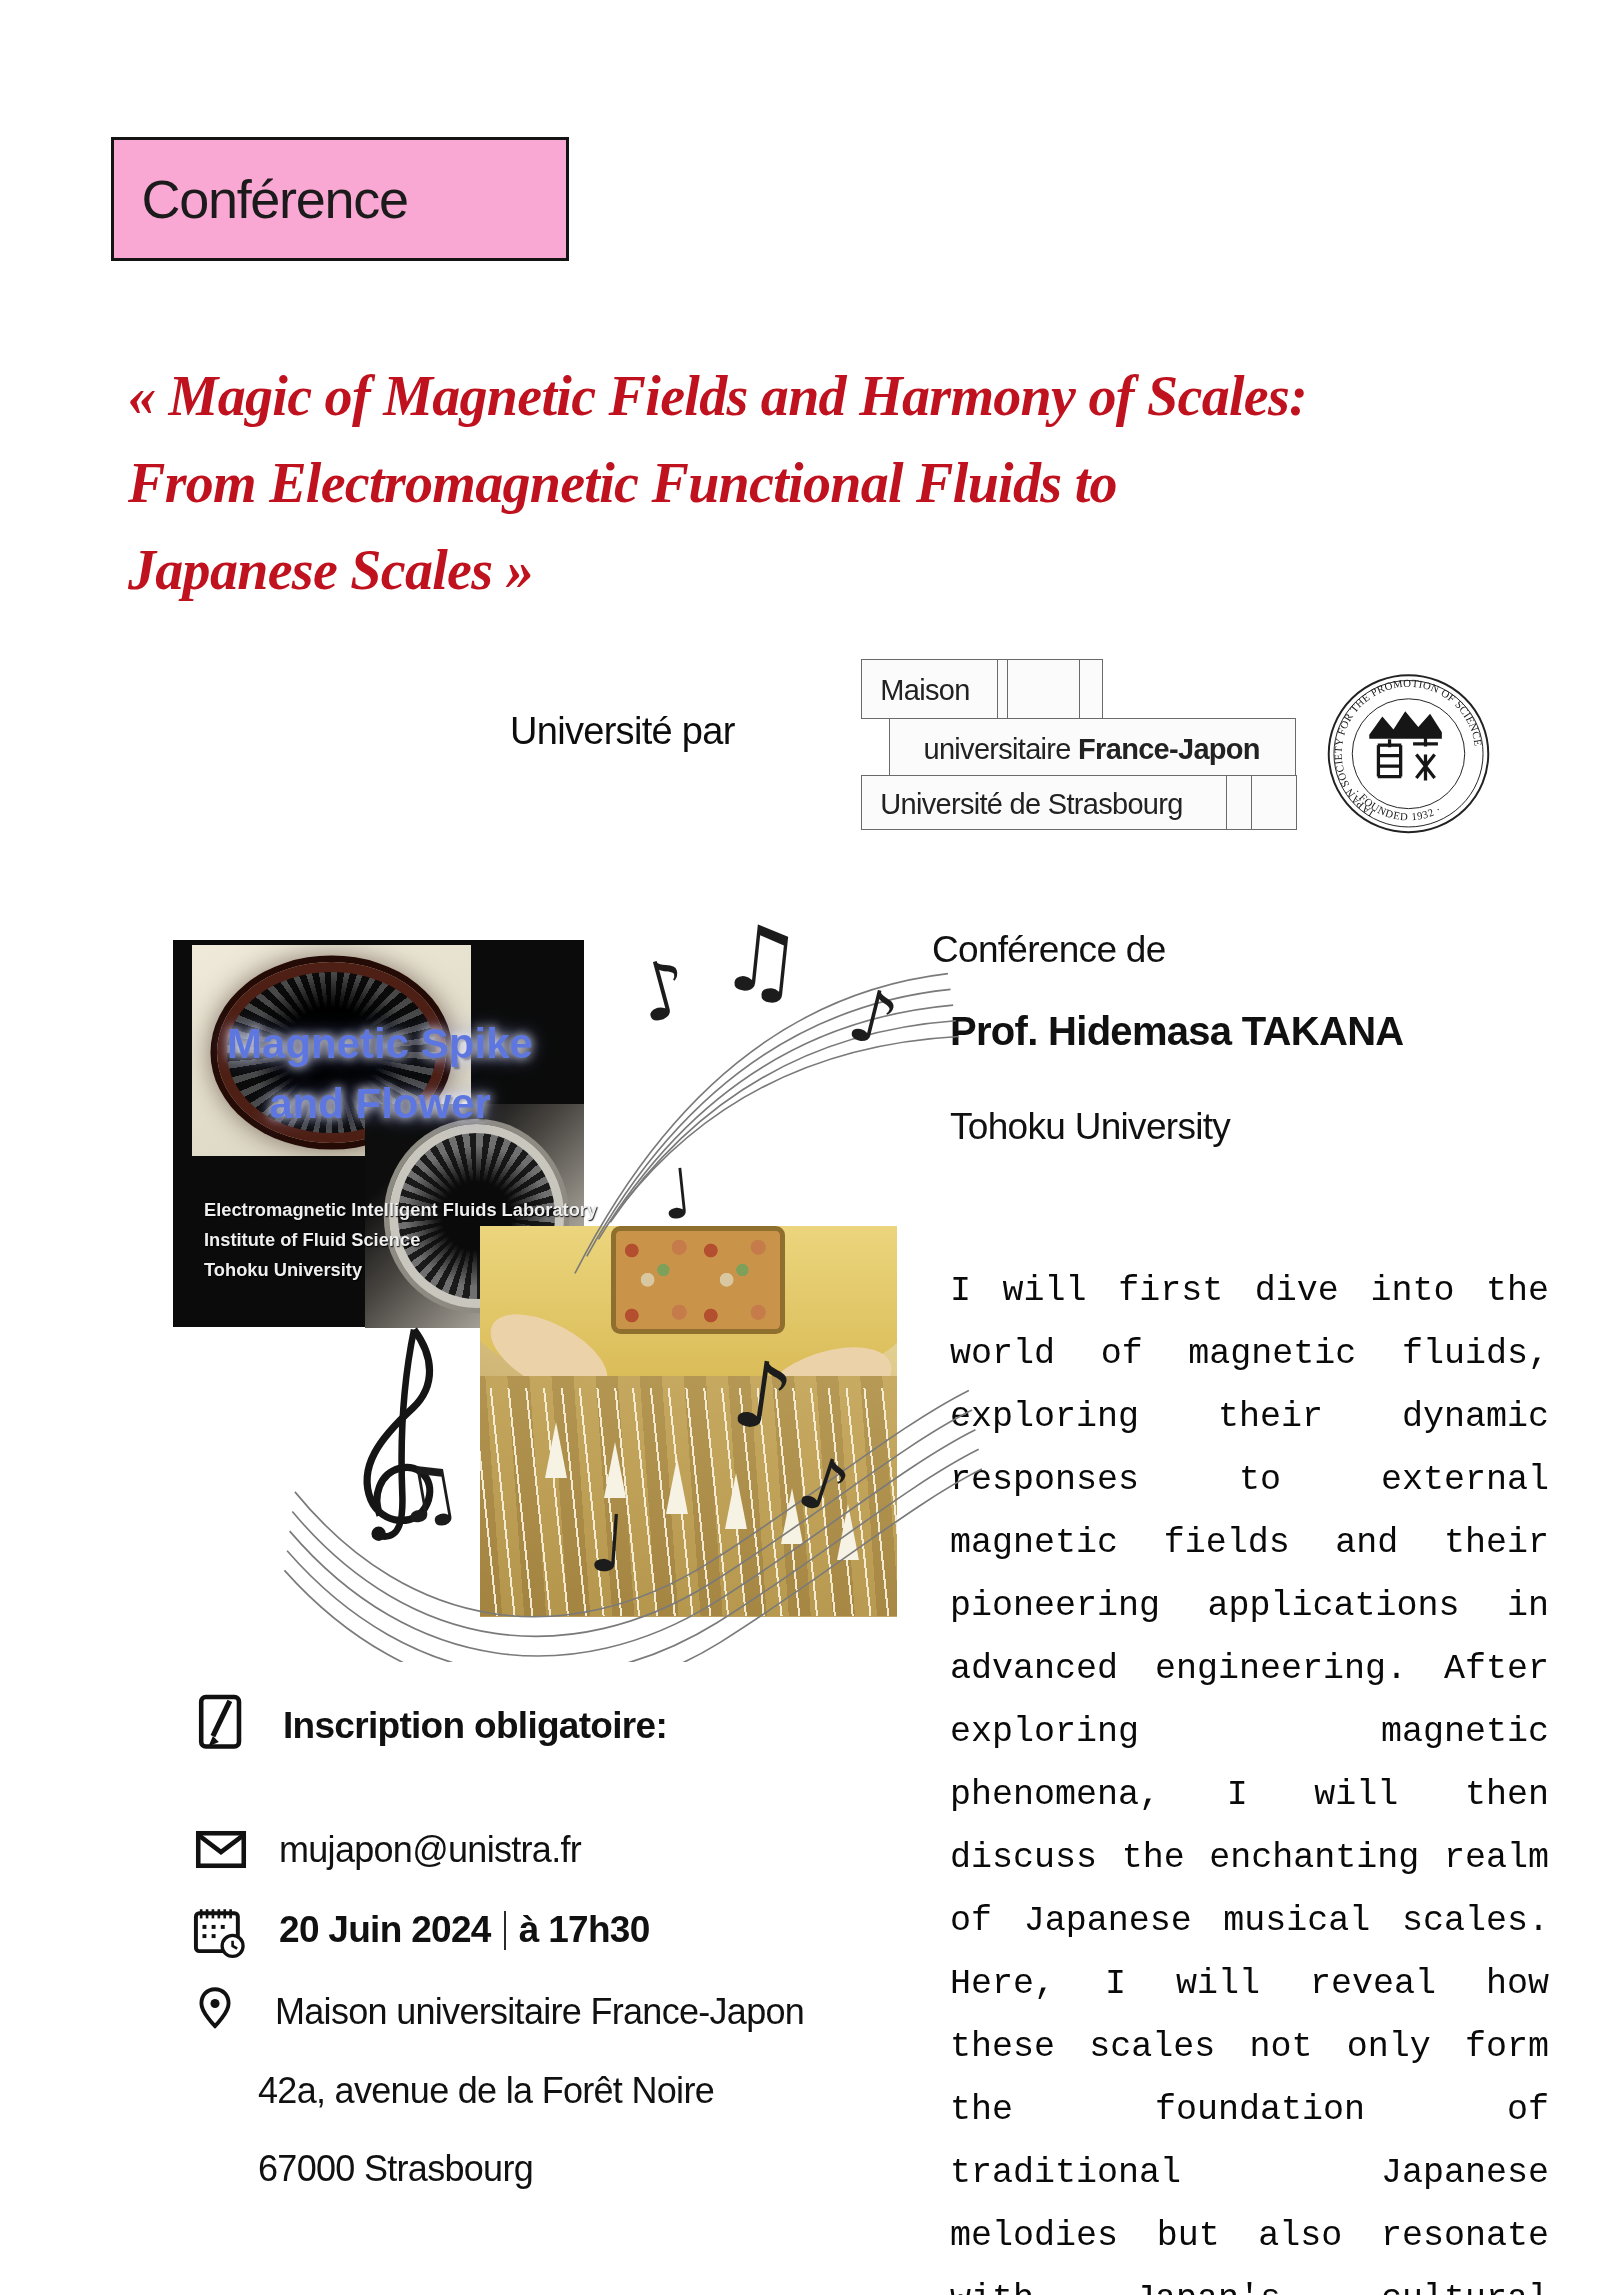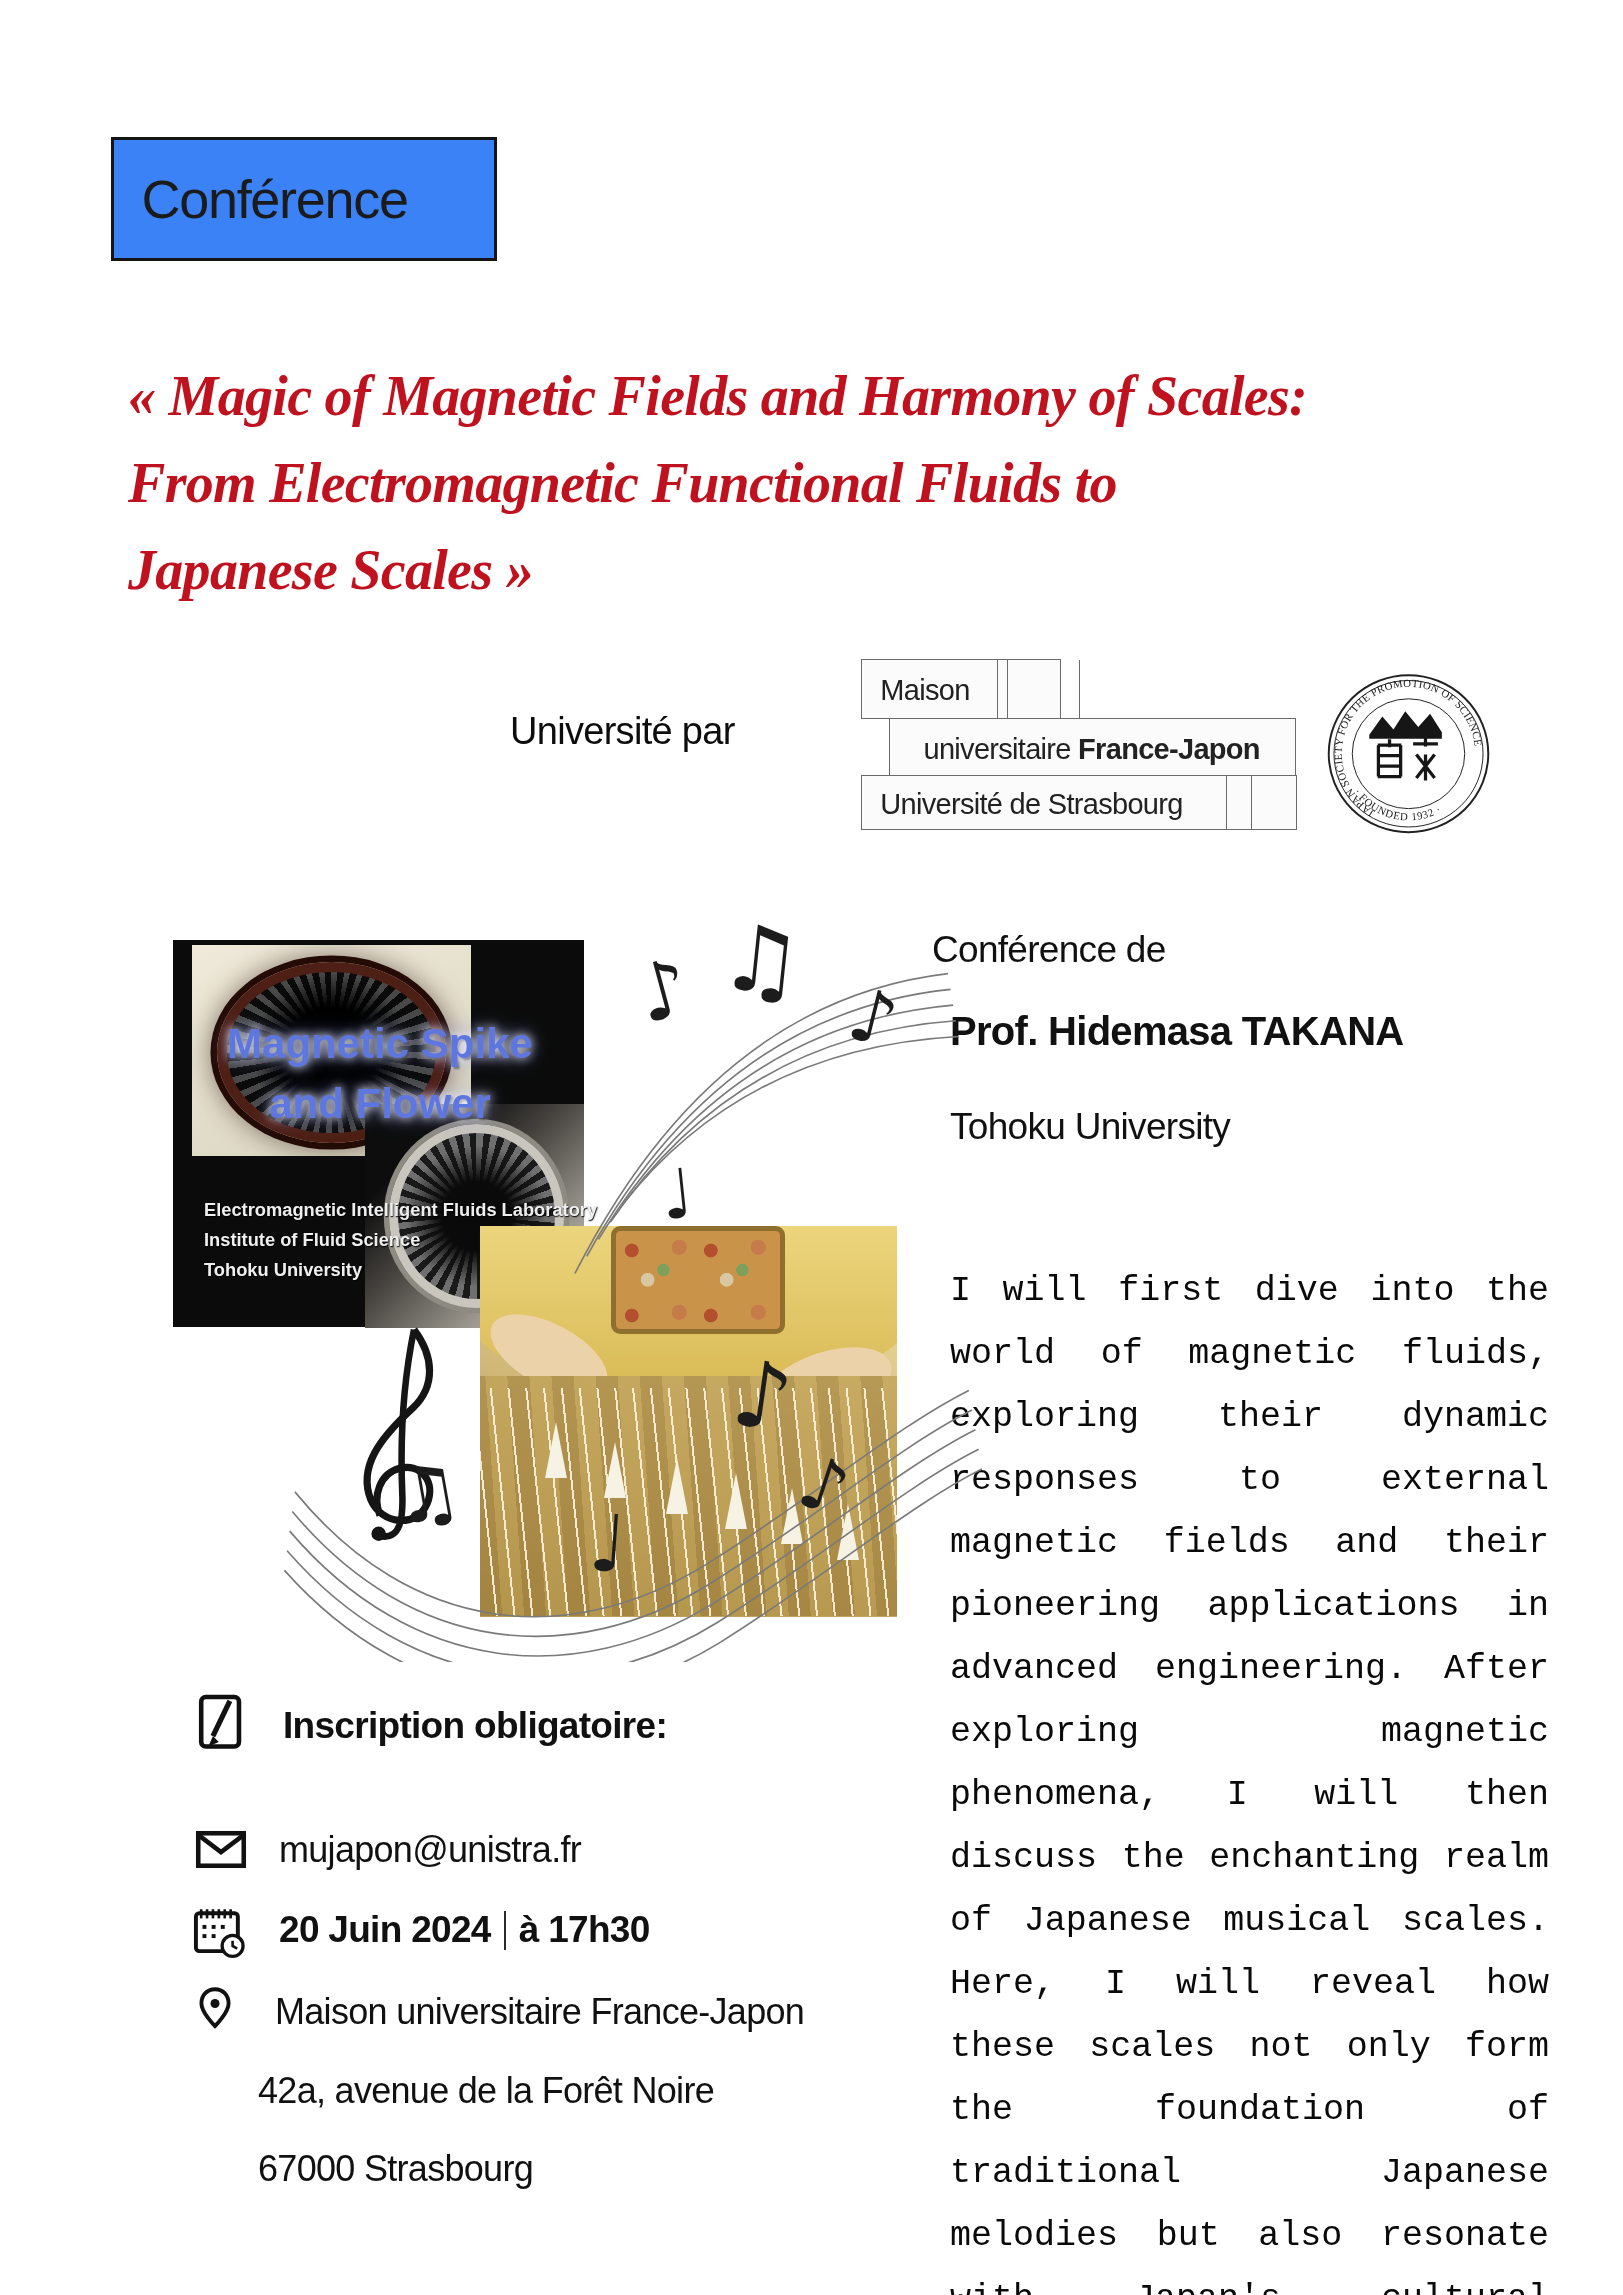--- a/index.html
+++ b/index.html
@@ -1,30 +1,30 @@
 <!DOCTYPE html>
 <html style="font-size:10.5px"><head>
 <meta charset="utf-8">
 <style>
   html,body{margin:0;padding:0;background:#ffffff;}
   body{width:1623px;height:2295px;position:relative;font-family:"Liberation Sans",sans-serif;color:#111;overflow:hidden;}
   .abs{position:absolute;}
 
   
-  .badge{left:111px;top:137px;width:386px;height:124px;border:3.3px solid #141414;box-sizing:border-box;display:flex;align-items:center;padding-left:27.5px;background:#3b82f6;}
+  .badge{left:111px;top:137px;width:458px;height:124px;border:3.3px solid #141414;box-sizing:border-box;display:flex;align-items:center;padding-left:27.5px;background:#f9a8d4;}
   .badge span{font-size:54px;letter-spacing:-1.3px;color:#1b1b1b;}
 
   
   .title{left:128px;top:353px;width:1406px;font-family:Liberation Serif, serif;font-style:italic;font-weight:700;font-size:56px;line-height:87px;letter-spacing:-0.7px;}
 
   
   .org-label{left:510px;top:710px;font-size:38px;letter-spacing:-0.7px;color:#0d0d0d;}
   .mufj{left:861px;top:659px;width:451px;height:171px;}
   .m-box{position:absolute;background:#fbfbfb;border:1.3px solid #6a6a6a;box-sizing:border-box;font-size:29px;color:#222;white-space:nowrap;letter-spacing:-0.7px;}
-  .m1{left:0;top:0;width:200px;height:60px;padding:14.4px 0 0 18.3px;}
+  .m1{left:0;top:0;width:242px;height:60px;padding:14.4px 0 0 18.3px;}
   .m2{left:27.5px;top:59px;width:407px;height:59px;padding:14.4px 0 0 34px;}
   .m3{left:0;top:116px;width:436px;height:55px;padding:11.8px 0 0 18.3px;}
   .vl{position:absolute;top:0;bottom:0;width:1.3px;background:#6a6a6a;}
 
   
   .blackbox{left:173px;top:940px;width:411px;height:387px;background:#0b0b0b;z-index:1;}
   .photo1{left:192px;top:945px;width:279px;height:211px;background:linear-gradient(160deg,#efead9,#d9d3c0);z-index:2;overflow:hidden;}
   .photo1 .dish{position:absolute;left:9%;top:8%;width:82%;height:86%;border-radius:50%;
      background:radial-gradient(circle at 50% 50%,#000 0 34%,rgba(0,0,0,0) 60%),repeating-conic-gradient(#484848 0 4deg,#0b0b0b 4deg 9deg);
      border:10.5px solid #4e1f14;box-shadow:0 0 0 6.5px #240b06,0 0 26px 6.5px rgba(40,15,8,.5);box-sizing:border-box;}

